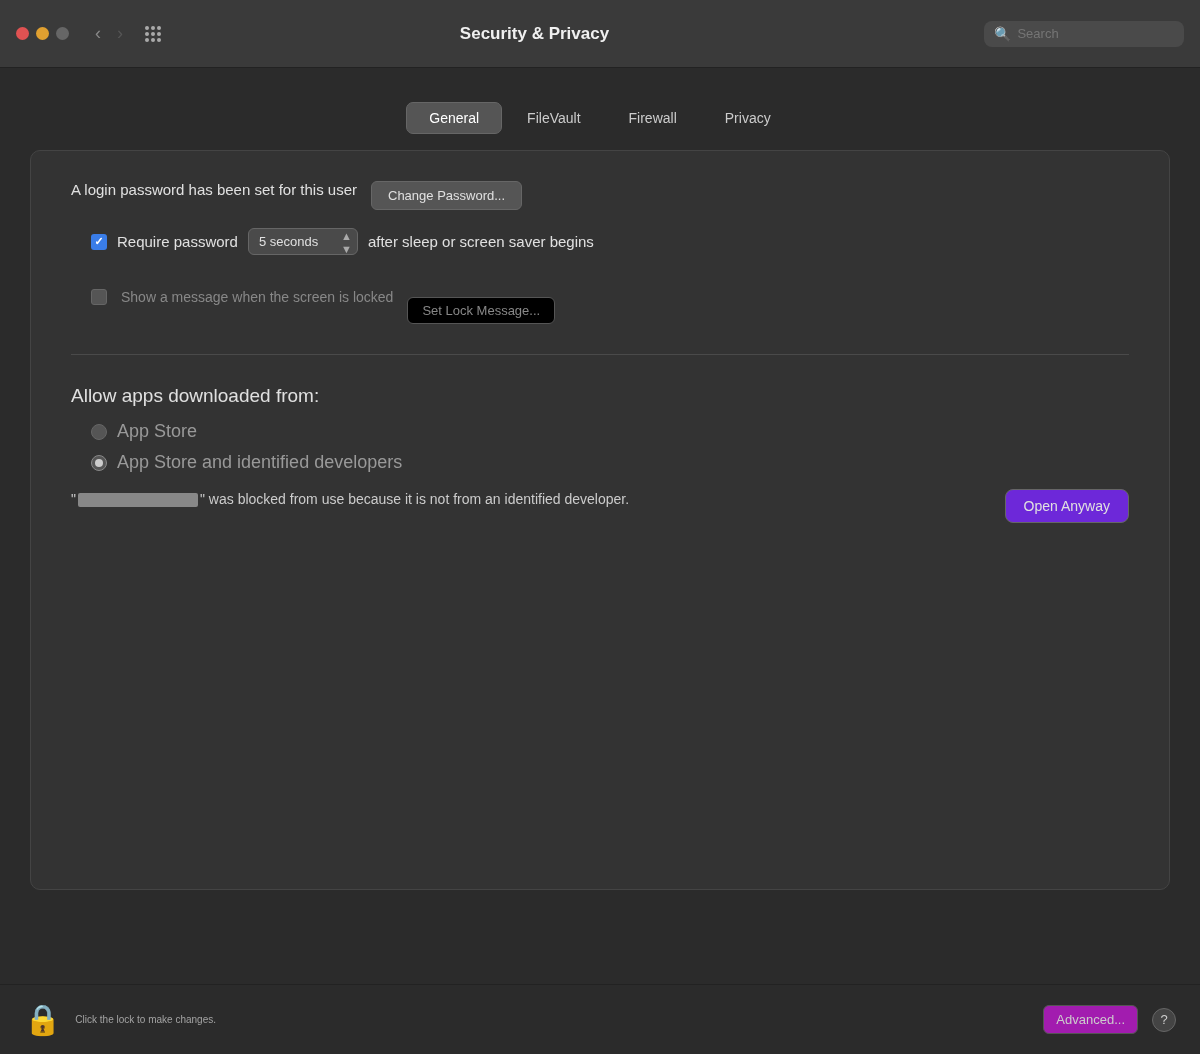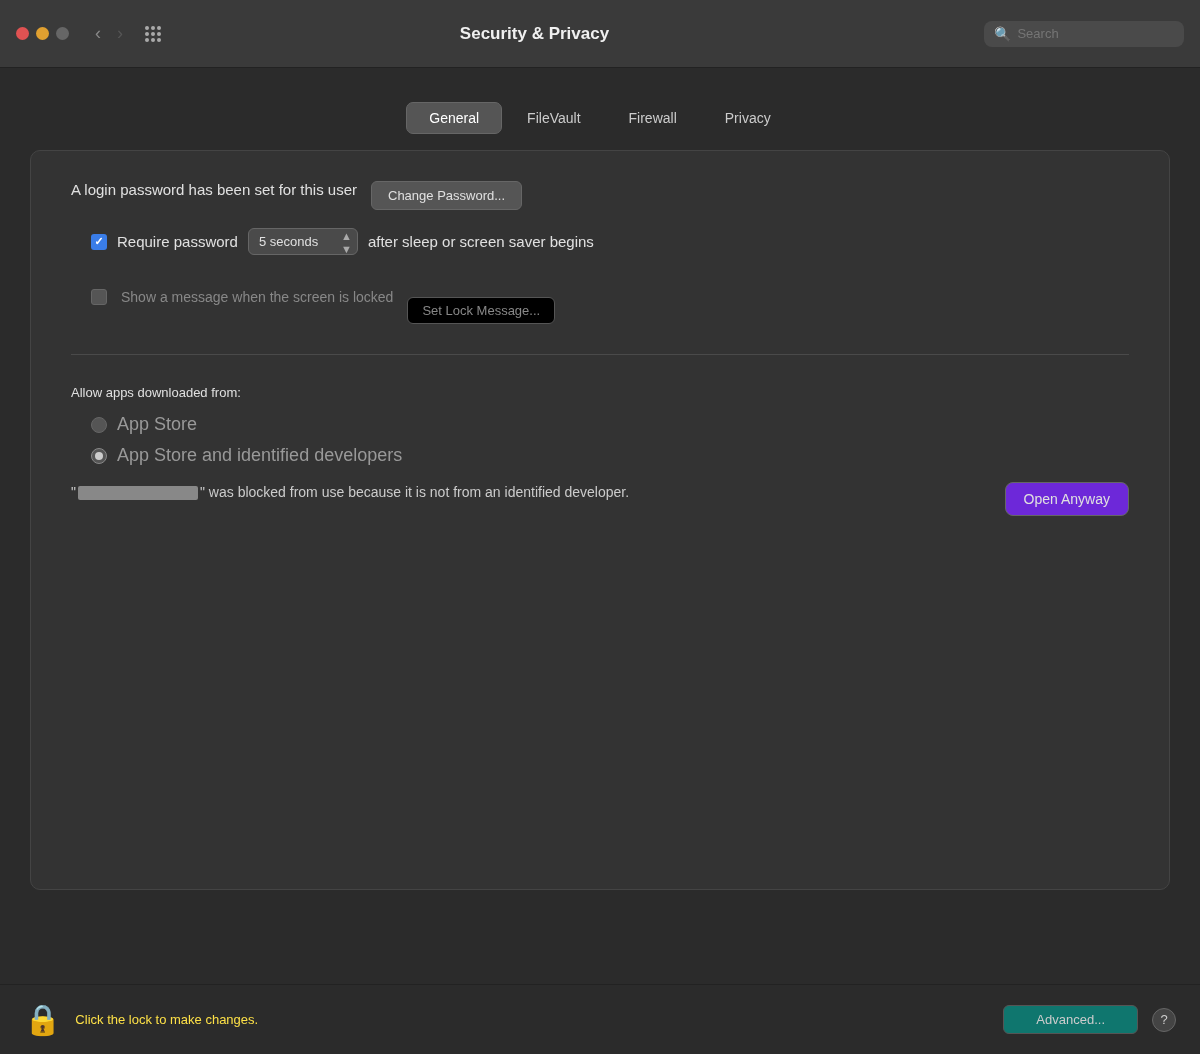--- a/index.html
+++ b/index.html
@@ -238,21 +238,21 @@
       background: #4a4a4a;
       margin: 30px 0;
     }
 
     
     .downloads-section {
       font-size: 15px;
     }
     .downloads-label {
       margin-bottom: 14px;
-      font-size: 13px;
+      font-size: 19px;
     }
 
     .radio-row {
       display: flex;
       align-items: center;
       gap: 10px;
       margin-left: 20px;
       margin-bottom: 10px;
       font-size: 18px;
       color: #999;
@@ -322,30 +322,30 @@
       display: flex;
       align-items: center;
       padding: 0 24px;
       gap: 14px;
     }
     .lock-icon {
       font-size: 30px;
       color: #d4a017;
     }
     .lock-label {
-      font-size: 13px;
-      color: #fde047;
+      font-size: 10px;
+      color: #a3a3a3;
       flex: 1;
     }
     .advanced-btn {
-      background: #0f766e;
+      background: #a21caf;
       border: 1px solid #555;
       border-radius: 6px;
       color: #ccc;
-      padding: 6px 32px;
+      padding: 6px 12px;
       font-size: 13px;
       cursor: pointer;
     }
     .help-btn {
       width: 24px;
       height: 24px;
       border-radius: 50%;
       border: 1px solid #666;
       background: #444;
       color: #ccc;

